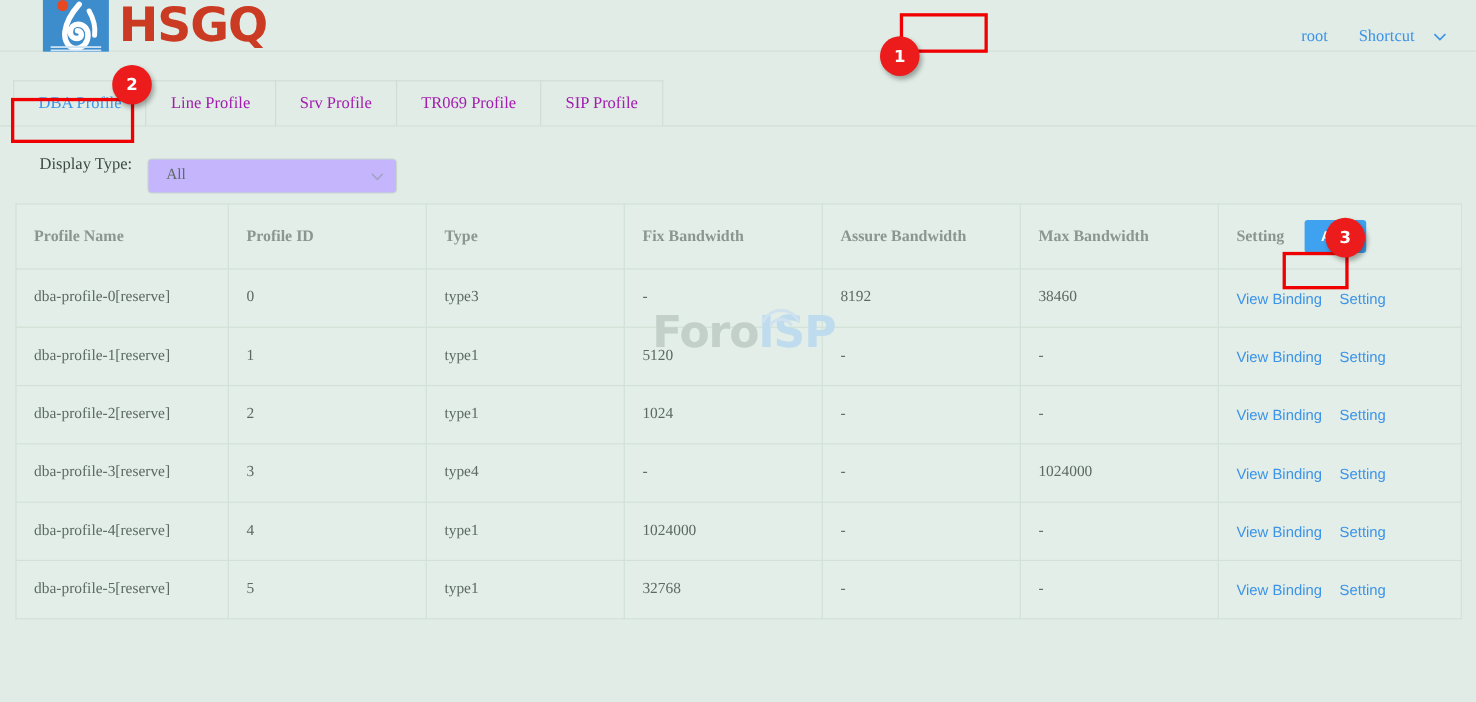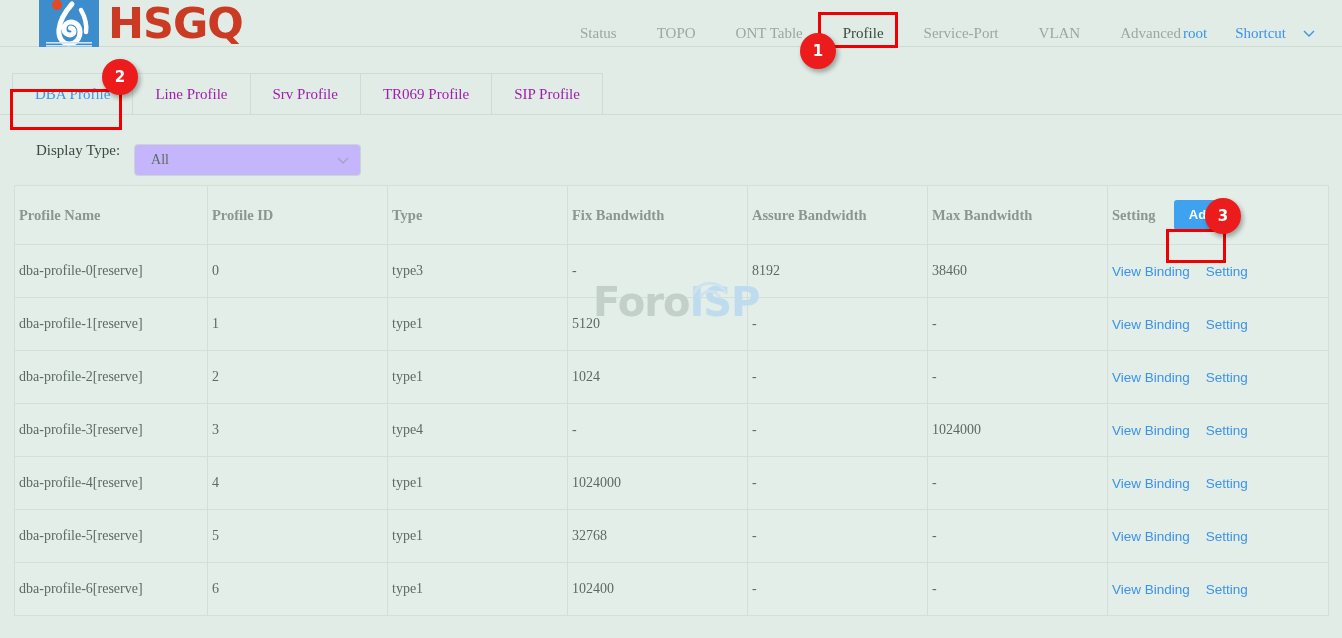--- a/index.html
+++ b/index.html
@@ -190,21 +190,21 @@
   table.grid {
     width: 1314px;
     border-collapse: collapse;
     table-layout: fixed;
   }
 
   table.grid th,
   table.grid td {
     border: 1px solid #d2e0d8;
     text-align: left;
-    padding: 0 4px;
+    padding: 0 16px;
     font-size: 14px;
     vertical-align: middle;
   }
 
   table.grid th {
     height: 59px;
     font-weight: bold;
     color: #8b9690;
     background: #e2eee7;
     font-size: 14.5px;
@@ -325,29 +325,20 @@
         <path d="M45 17 C49 24 51 31 50 39" fill="none" stroke="#ffffff" stroke-width="4.5" stroke-linecap="round"></path>
         <circle cx="21" cy="12" r="5" fill="#e8481f"></circle>
         <rect x="10" y="49" width="46" height="1.6" fill="#cfe4f4"></rect>
         <rect x="10" y="52" width="46" height="1.6" fill="#cfe4f4"></rect>
         <rect x="10" y="55" width="46" height="1.6" fill="#cfe4f4"></rect>
       </svg>
     </span>
     <span class="brand-text">HSGQ</span>
   </div>
 
-  <nav class="topnav">
-    <div class="nav-item">Status</div>
-    <div class="nav-item">TOPO</div>
-    <div class="nav-item">ONT Table</div>
-    <div class="nav-item active">Profile</div>
-    <div class="nav-item">Service-Port</div>
-    <div class="nav-item">VLAN</div>
-    <div class="nav-item">Advanced</div>
-  </nav>
 
   <div class="nav-right">
     <span class="nav-link-blue">root</span>
     <span class="nav-link-blue">Shortcut</span>
     <span class="chev">
       <svg width="14" height="14" viewBox="0 0 14 14">
           <path d="M2 5 L7 10 L12 5" fill="none" stroke="#3c93e8" stroke-width="1.4"></path>
         </svg>
     </span>
   </div>
@@ -476,34 +467,20 @@
         <td>-</td>
         <td>-</td>
         <td>
           <div class="cell-actions">
             <span class="link">View Binding</span>
             <span class="link">Setting</span>
           </div>
         </td>
       </tr>
 
-      <tr>
-        <td>dba-profile-6[reserve]</td>
-        <td>6</td>
-        <td>type1</td>
-        <td>102400</td>
-        <td>-</td>
-        <td>-</td>
-        <td>
-          <div class="cell-actions">
-            <span class="link">View Binding</span>
-            <span class="link">Setting</span>
-          </div>
-        </td>
-      </tr>
 
     </tbody>
   </table>
 </div>
 
 <div class="watermark">
   <span class="wm-foro">Foro</span><span class="wm-isp">ISP</span>
   <span class="wm-arc">
     <svg width="44" height="26" viewBox="0 0 44 26">
       <path d="M6 20 A18 18 0 0 1 38 20" fill="none" stroke="#cfe2ee" stroke-width="3" stroke-linecap="round"></path>

